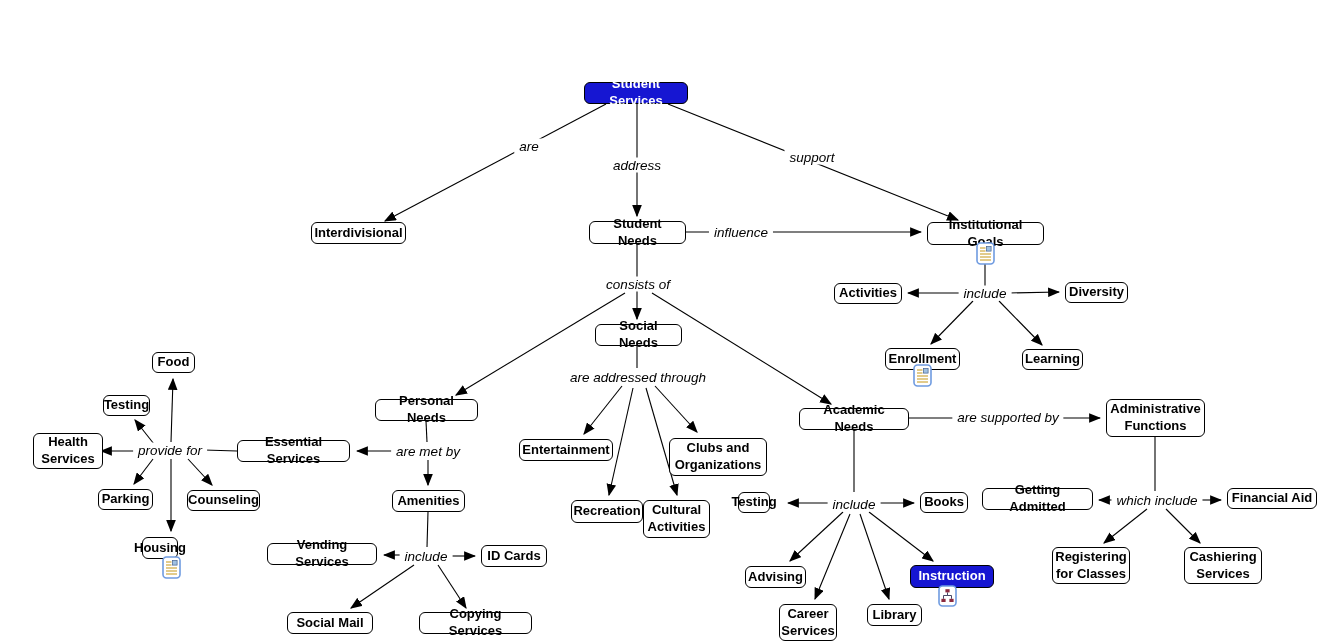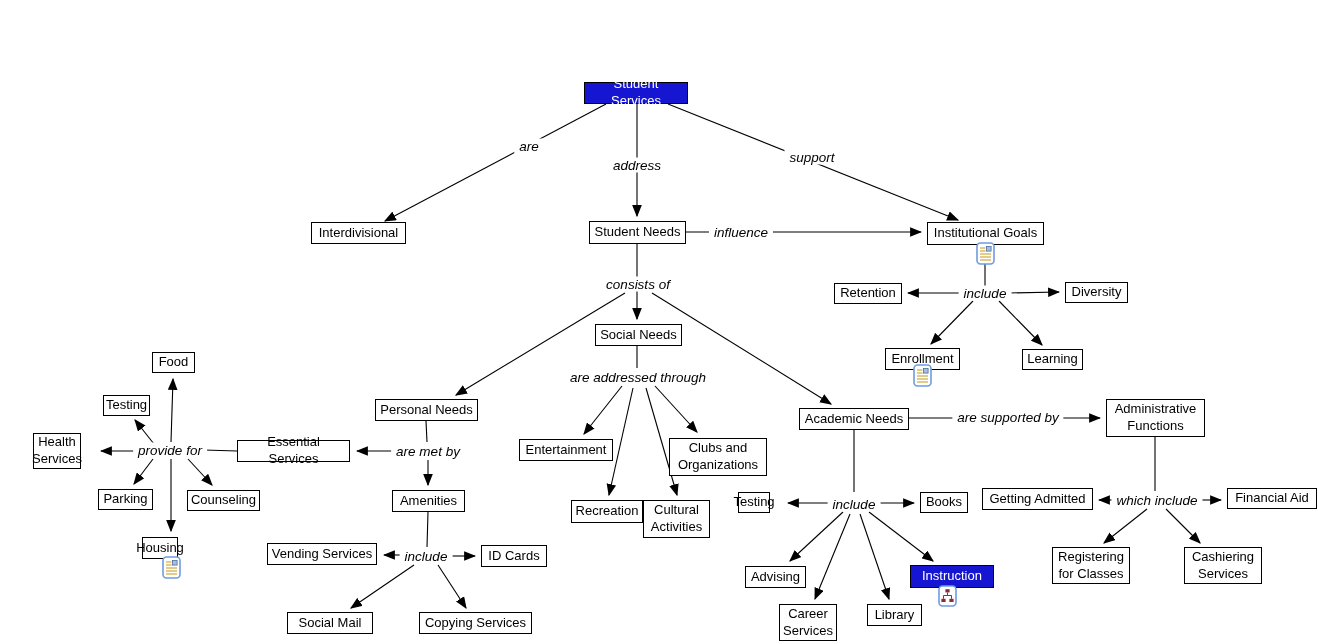--- a/index.html
+++ b/index.html
@@ -2,22 +2,22 @@
 <html style="--hl: #1616d2;"><head>
 <meta charset="utf-8">
 <style>
   html,body{margin:0;padding:0;background:#ffffff;}
   #canvas{position:relative;width:1318px;height:644px;background:#fff;overflow:hidden;
           font-family:"Liberation Sans","DejaVu Sans",sans-serif;color:#000;}
   #connectors{position:absolute;left:0;top:0;width:1318px;height:644px;}
   #connectors line{stroke:#000;stroke-width:1.1;}
   .title{position:absolute;left:10px;top:3px;font-size:19px;font-weight:bold;letter-spacing:-0.2px;}
   .concept{position:absolute;box-sizing:border-box;background:#fff;border:1.2px solid #000;
-           border-radius:0;display:flex;align-items:center;justify-content:center;
-           text-align:center;font-size:13px;line-height:1.28;padding:1px 3px;}
+           border-radius:6px;display:flex;align-items:center;justify-content:center;
+           text-align:center;font-size:13px;line-height:1.28;padding:1px 3px;font-weight:bold;}
   .concept.hl{background:var(--hl,#1616d2);color:#fff;}
   .linking{position:absolute;transform:translate(-50%,-50%);font-style:italic;font-size:13.5px;
            background:#fff;padding:0 5px;white-space:nowrap;}
   .nodeicon{position:absolute;width:19px;height:23px;}
   .nodeicon svg{display:block;}
 </style>
 </head>
 <body>
 
 <div id="canvas">
@@ -75,34 +75,34 @@
       <line x1="1009" y1="293" x2="1059" y2="292" marker-end="url(#arw)"></line>
       <line x1="973" y1="301" x2="931" y2="344" marker-end="url(#arw)"></line>
       <line x1="999" y1="301" x2="1042" y2="345" marker-end="url(#arw)"></line>
     </g>
   </svg>
 
   <div class="concept hl" style="left:584px;top:82px;width:104px;height:22px">Student Services</div>
   <div class="concept" style="left:311px;top:222px;width:95px;height:22px">Interdivisional</div>
   <div class="concept" style="left:589px;top:221px;width:97px;height:23px">Student Needs</div>
   <div class="concept" style="left:927px;top:222px;width:117px;height:23px">Institutional Goals</div>
-  <div class="concept" style="left:834px;top:283px;width:68px;height:21px">Retention</div>
+  <div class="concept" style="left:834px;top:283px;width:68px;height:21px">Activities</div>
   <div class="concept" style="left:1065px;top:282px;width:63px;height:21px">Diversity</div>
   <div class="concept" style="left:885px;top:348px;width:75px;height:22px">Enrollment</div>
   <div class="concept" style="left:1022px;top:349px;width:61px;height:21px">Learning</div>
   <div class="concept" style="left:595px;top:324px;width:87px;height:22px">Social Needs</div>
   <div class="concept" style="left:519px;top:439px;width:94px;height:22px">Entertainment</div>
   <div class="concept" style="left:669px;top:438px;width:98px;height:38px">Clubs and Organizations</div>
   <div class="concept" style="left:571px;top:500px;width:72px;height:23px">Recreation</div>
   <div class="concept" style="left:643px;top:500px;width:67px;height:38px">Cultural Activities</div>
   <div class="concept" style="left:375px;top:399px;width:103px;height:22px">Personal Needs</div>
   <div class="concept" style="left:237px;top:440px;width:113px;height:22px">Essential Services</div>
   <div class="concept" style="left:152px;top:352px;width:43px;height:21px">Food</div>
   <div class="concept" style="left:103px;top:395px;width:47px;height:21px">Testing</div>
-  <div class="concept" style="left:33px;top:433px;width:48px;height:36px">Health Services</div>
+  <div class="concept" style="left:33px;top:433px;width:70px;height:36px">Health Services</div>
   <div class="concept" style="left:98px;top:489px;width:55px;height:21px">Parking</div>
   <div class="concept" style="left:187px;top:490px;width:73px;height:21px">Counseling</div>
   <div class="concept" style="left:142px;top:537px;width:36px;height:22px">Housing</div>
   <div class="concept" style="left:392px;top:490px;width:73px;height:22px">Amenities</div>
   <div class="concept" style="left:267px;top:543px;width:110px;height:22px">Vending Services</div>
   <div class="concept" style="left:481px;top:545px;width:66px;height:22px">ID Cards</div>
   <div class="concept" style="left:287px;top:612px;width:86px;height:22px">Social Mail</div>
   <div class="concept" style="left:419px;top:612px;width:113px;height:22px">Copying Services</div>
   <div class="concept" style="left:799px;top:408px;width:110px;height:22px">Academic Needs</div>
   <div class="concept" style="left:1106px;top:399px;width:99px;height:38px">Administrative Functions</div>

